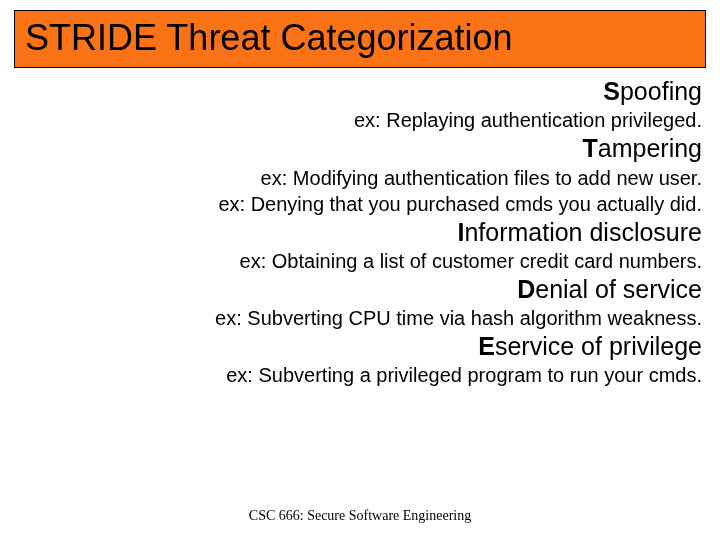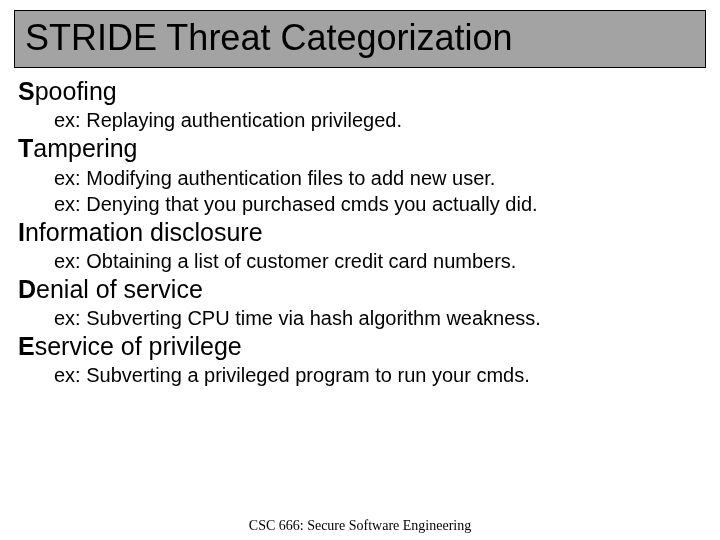--- a/index.html
+++ b/index.html
@@ -6,49 +6,49 @@
   html, body { width: 720px; height: 540px; }
   body {
     background: #ffffff;
     font-family: Arial, Helvetica, sans-serif;
     color: #000;
     position: relative;
   }
   .title-box {
     margin: 10px 14px 8px 14px;
     border: 1px solid #000;
-    background: #a3a3a3;
+    background: #f97316;
     padding: 6px 13px 8px 10px;
   }
   .title-box h1 {
     font-size: 36px;
     font-weight: 400;
     letter-spacing: 0px;
   }
   .content {
     padding: 0 18px 0 18px;
   }
-  .threat { margin-top: 0; }
+  .threat { margin-top: 0; text-align: right; }
   .term {
     font-size: 25px;
     font-weight: 400;
     line-height: 1.25;
   }
   .term .lead {
     font-weight: 700;
   }
   .example {
     font-size: 20px;
     font-weight: 400;
     margin-left: 36px;
     line-height: 1.3;
   }
   .footer {
     position: absolute;
-    bottom: 6px;
+    bottom: 16px;
     width: 100%;
     text-align: center;
     font-family: "Times New Roman", Times, serif;
     font-size: 14px;
   }
 </style>
 </head>
 <body>
 
 <div class="title-box">

